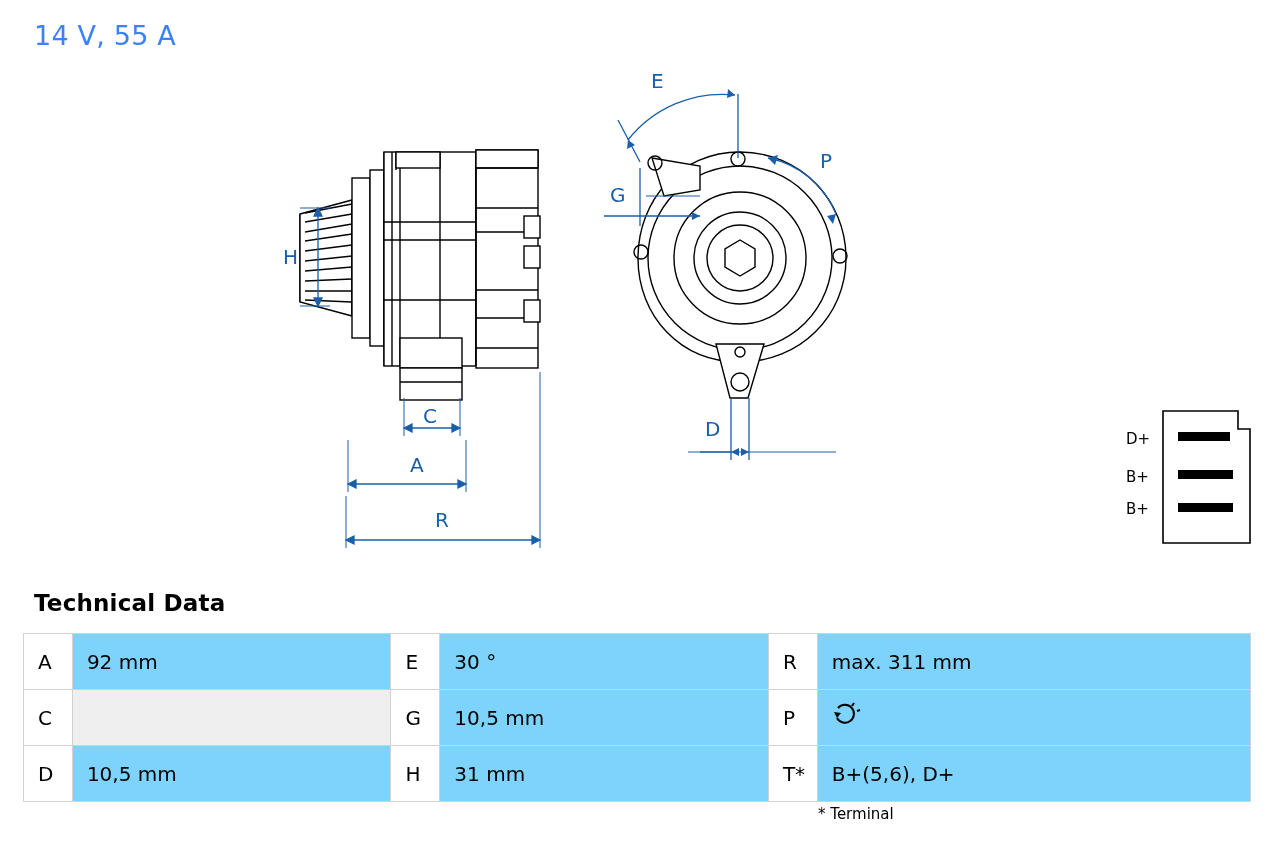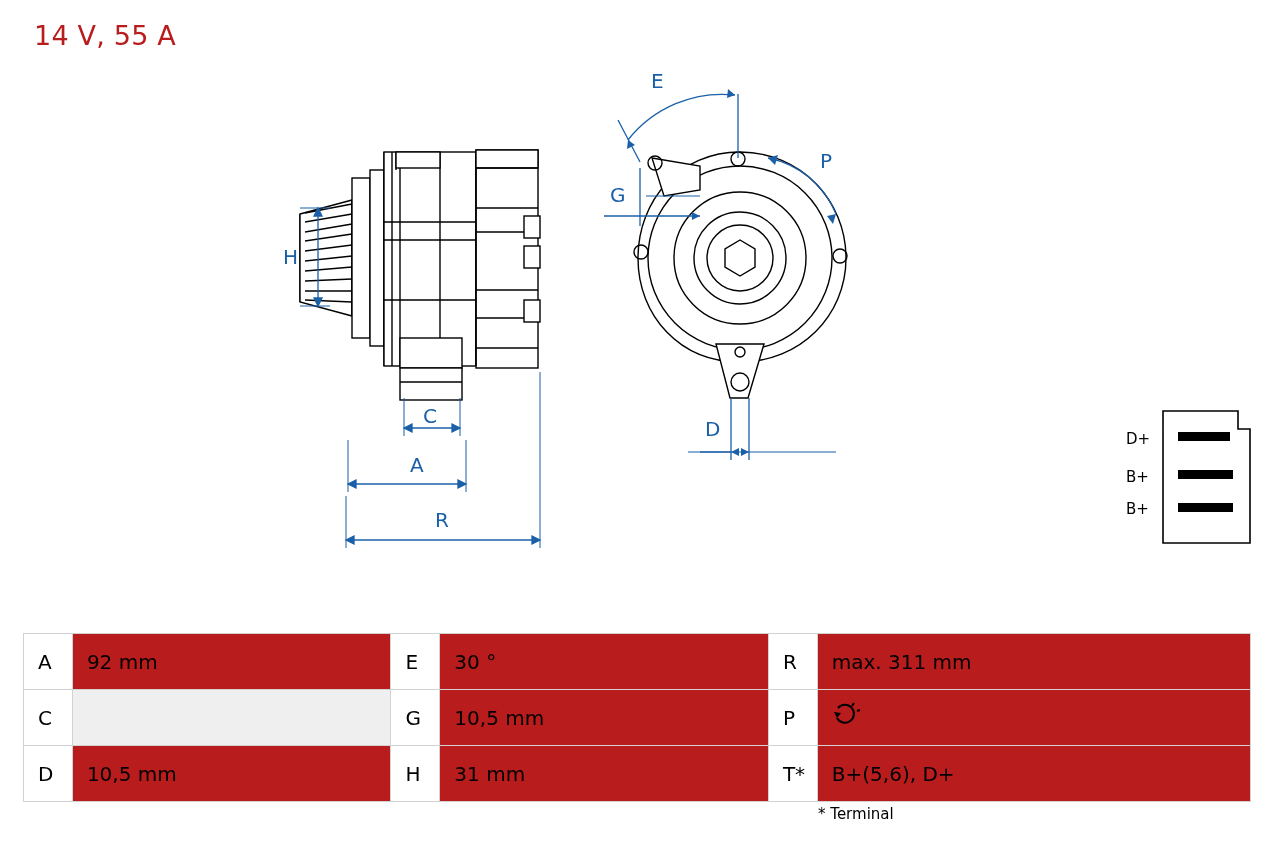--- a/index.html
+++ b/index.html
@@ -22,21 +22,21 @@
   }
 
   
   .title {
     position: absolute;
     left: 34px;
     top: 20px;
     font-size: 27px;
     font-weight: 400;
     letter-spacing: 0.2px;
-    color: #b91c1c;
+    color: #3b82f6;
   }
 
   
   .drawing {
     position: absolute;
     left: 0;
     top: 0;
     width: 1280px;
     height: 580px;
   }
@@ -64,21 +64,21 @@
     padding: 0 0 0 14px;
     vertical-align: middle;
     white-space: nowrap;
   }
   .td-table td.key {
     width: 34px;
     padding-left: 14px;
     background: #ffffff;
   }
   .td-table td.val {
-    background: #b91c1c;
+    background: #7dd3fc;
   }
   .td-table td.val.v1 { width: 305px; }
   .td-table td.val.v2 { width: 315px; }
   .td-table td.val.v3 { width: 420px; }
   .td-table td.blank { background: #efefef; }
   .footnote {
     position: absolute;
     left: 818px;
     top: 805px;
     font-size: 15px;
@@ -252,20 +252,21 @@
         <rect x="1178" y="470" width="55" height="9" fill="#000"></rect>
         <rect x="1178" y="503" width="55" height="9" fill="#000"></rect>
       </g>
     </svg>
 
     <div class="terminal-labels" style="left:1126px; top:430px;">D+</div>
     <div class="terminal-labels" style="left:1126px; top:468px;">B+</div>
     <div class="terminal-labels" style="left:1126px; top:500px;">B+</div>
   </div>
 
+  <div class="td-heading">Technical Data</div>
 
   <table class="td-table">
     <tbody>
       <tr>
         <td class="key">A</td>
         <td class="val v1">92 mm</td>
         <td class="key">E</td>
         <td class="val v2">30 °</td>
         <td class="key">R</td>
         <td class="val v3">max. 311 mm</td>

